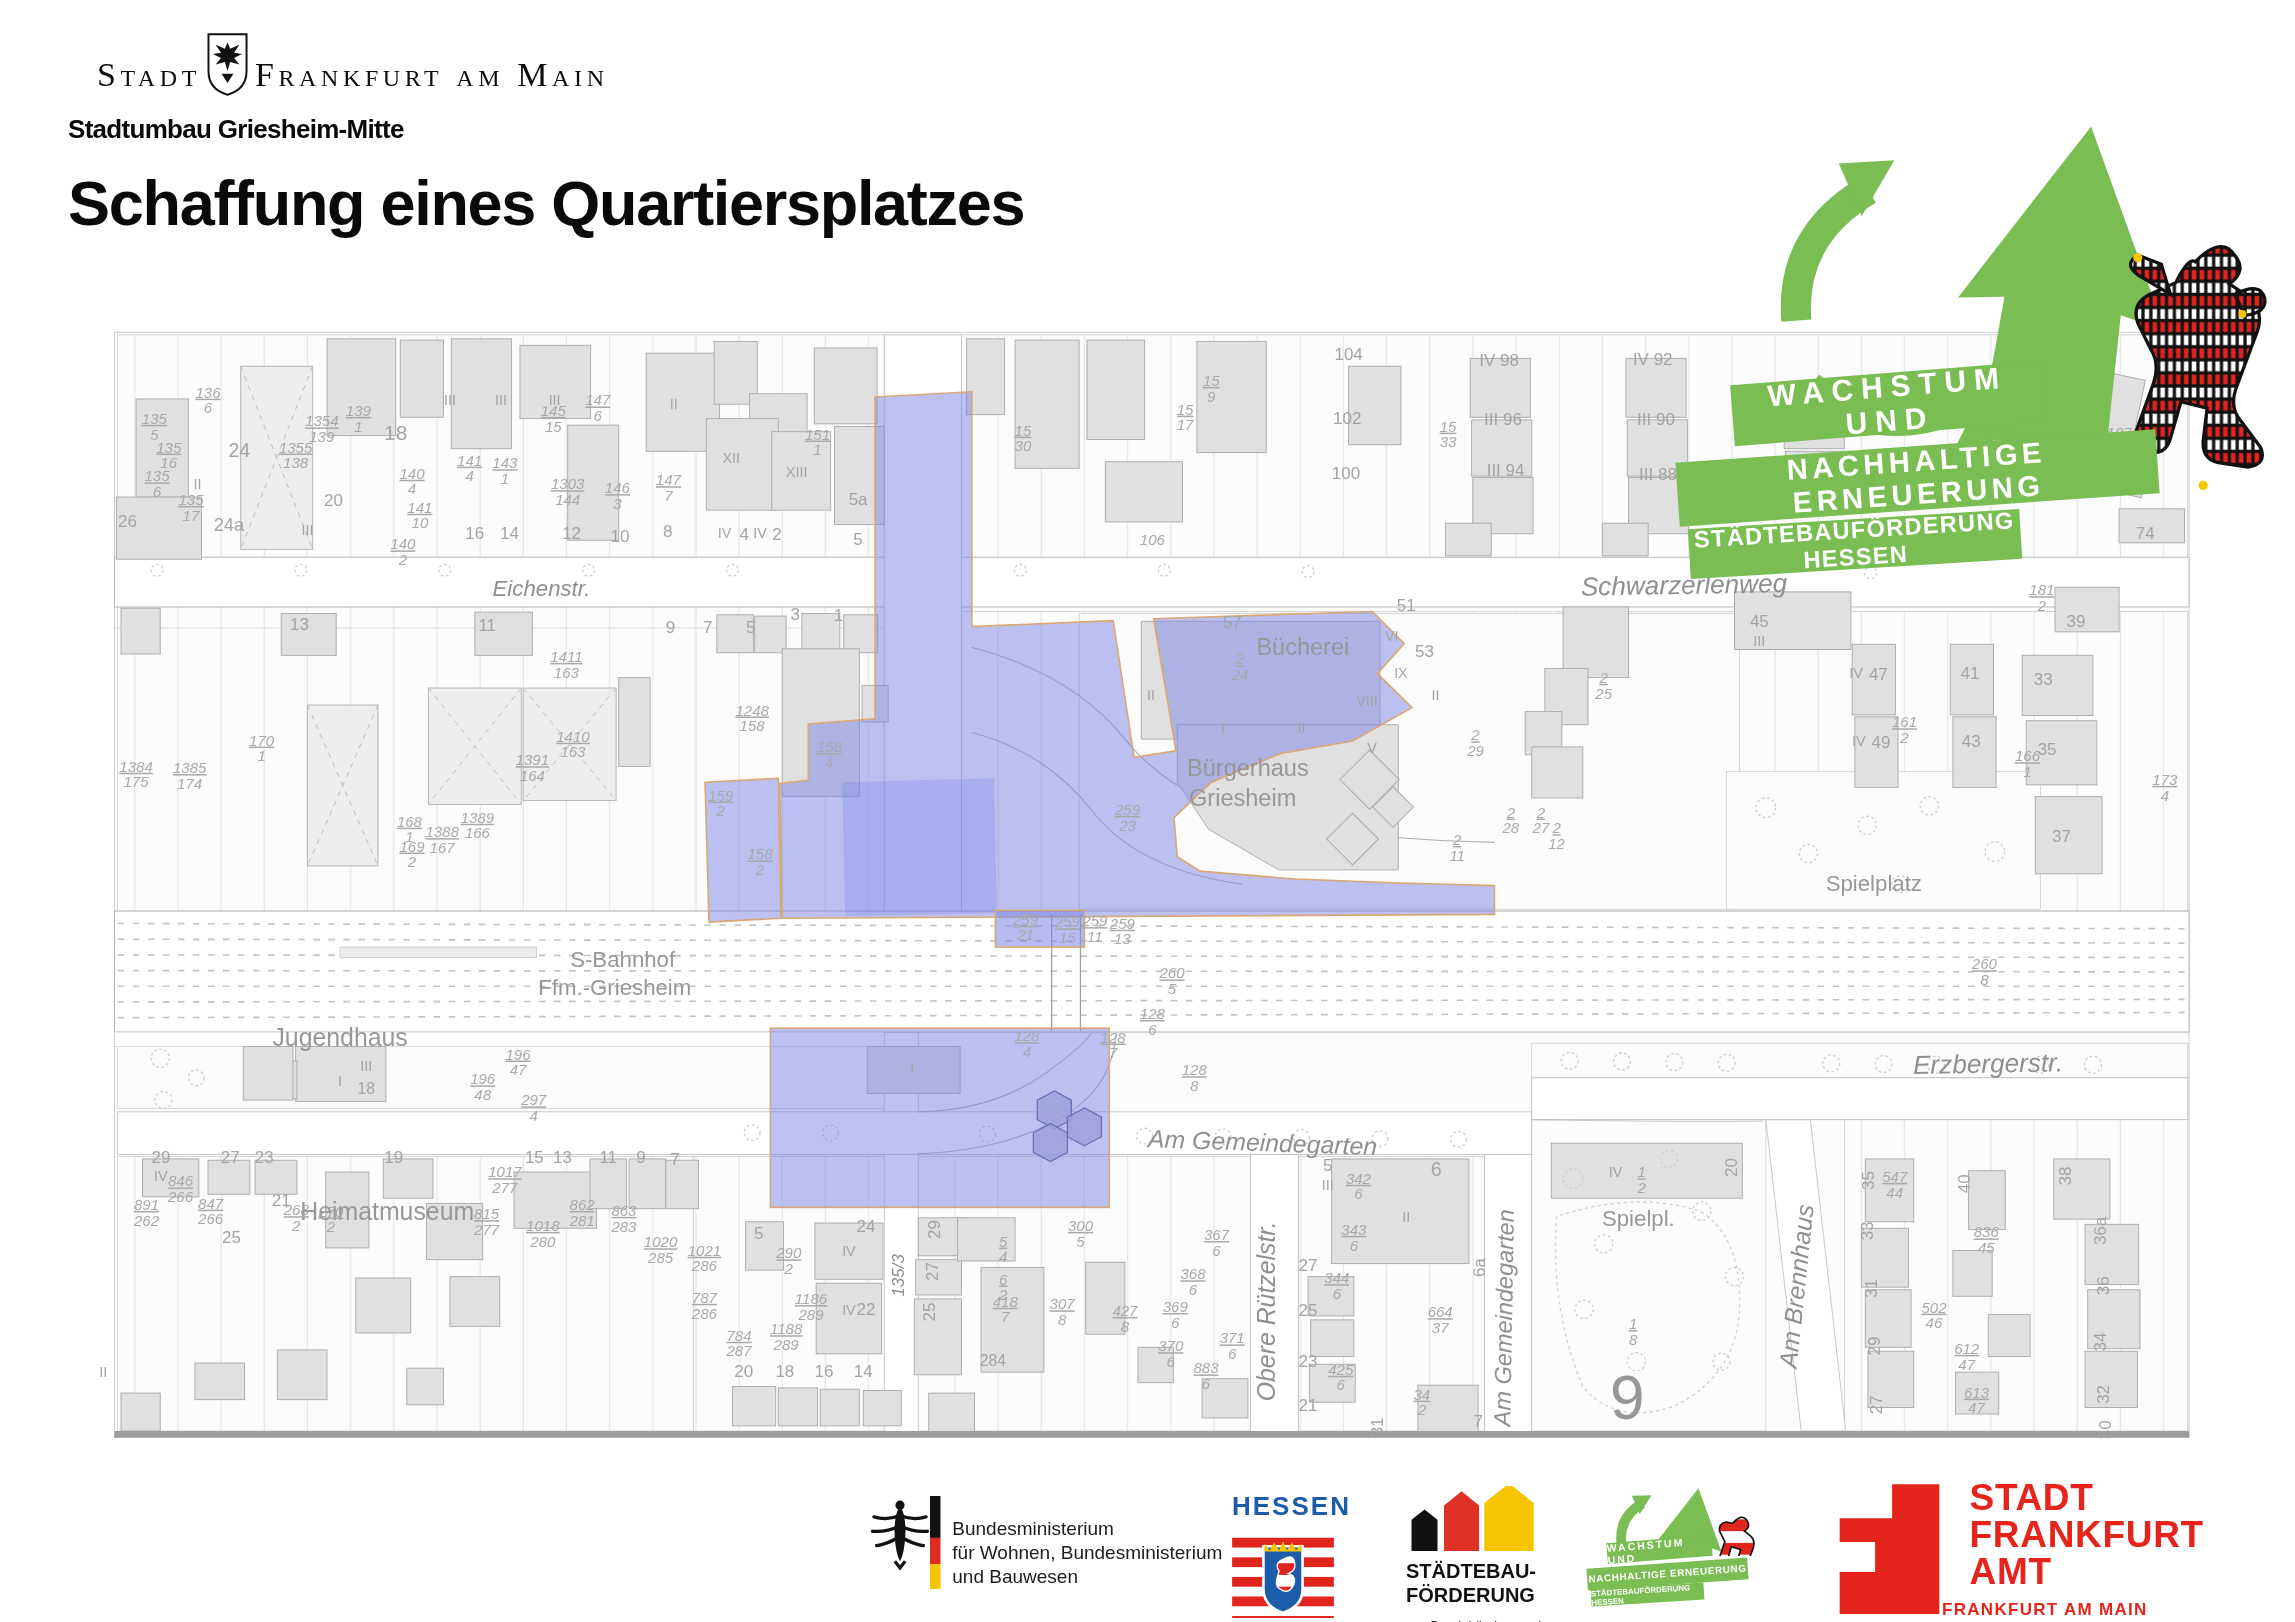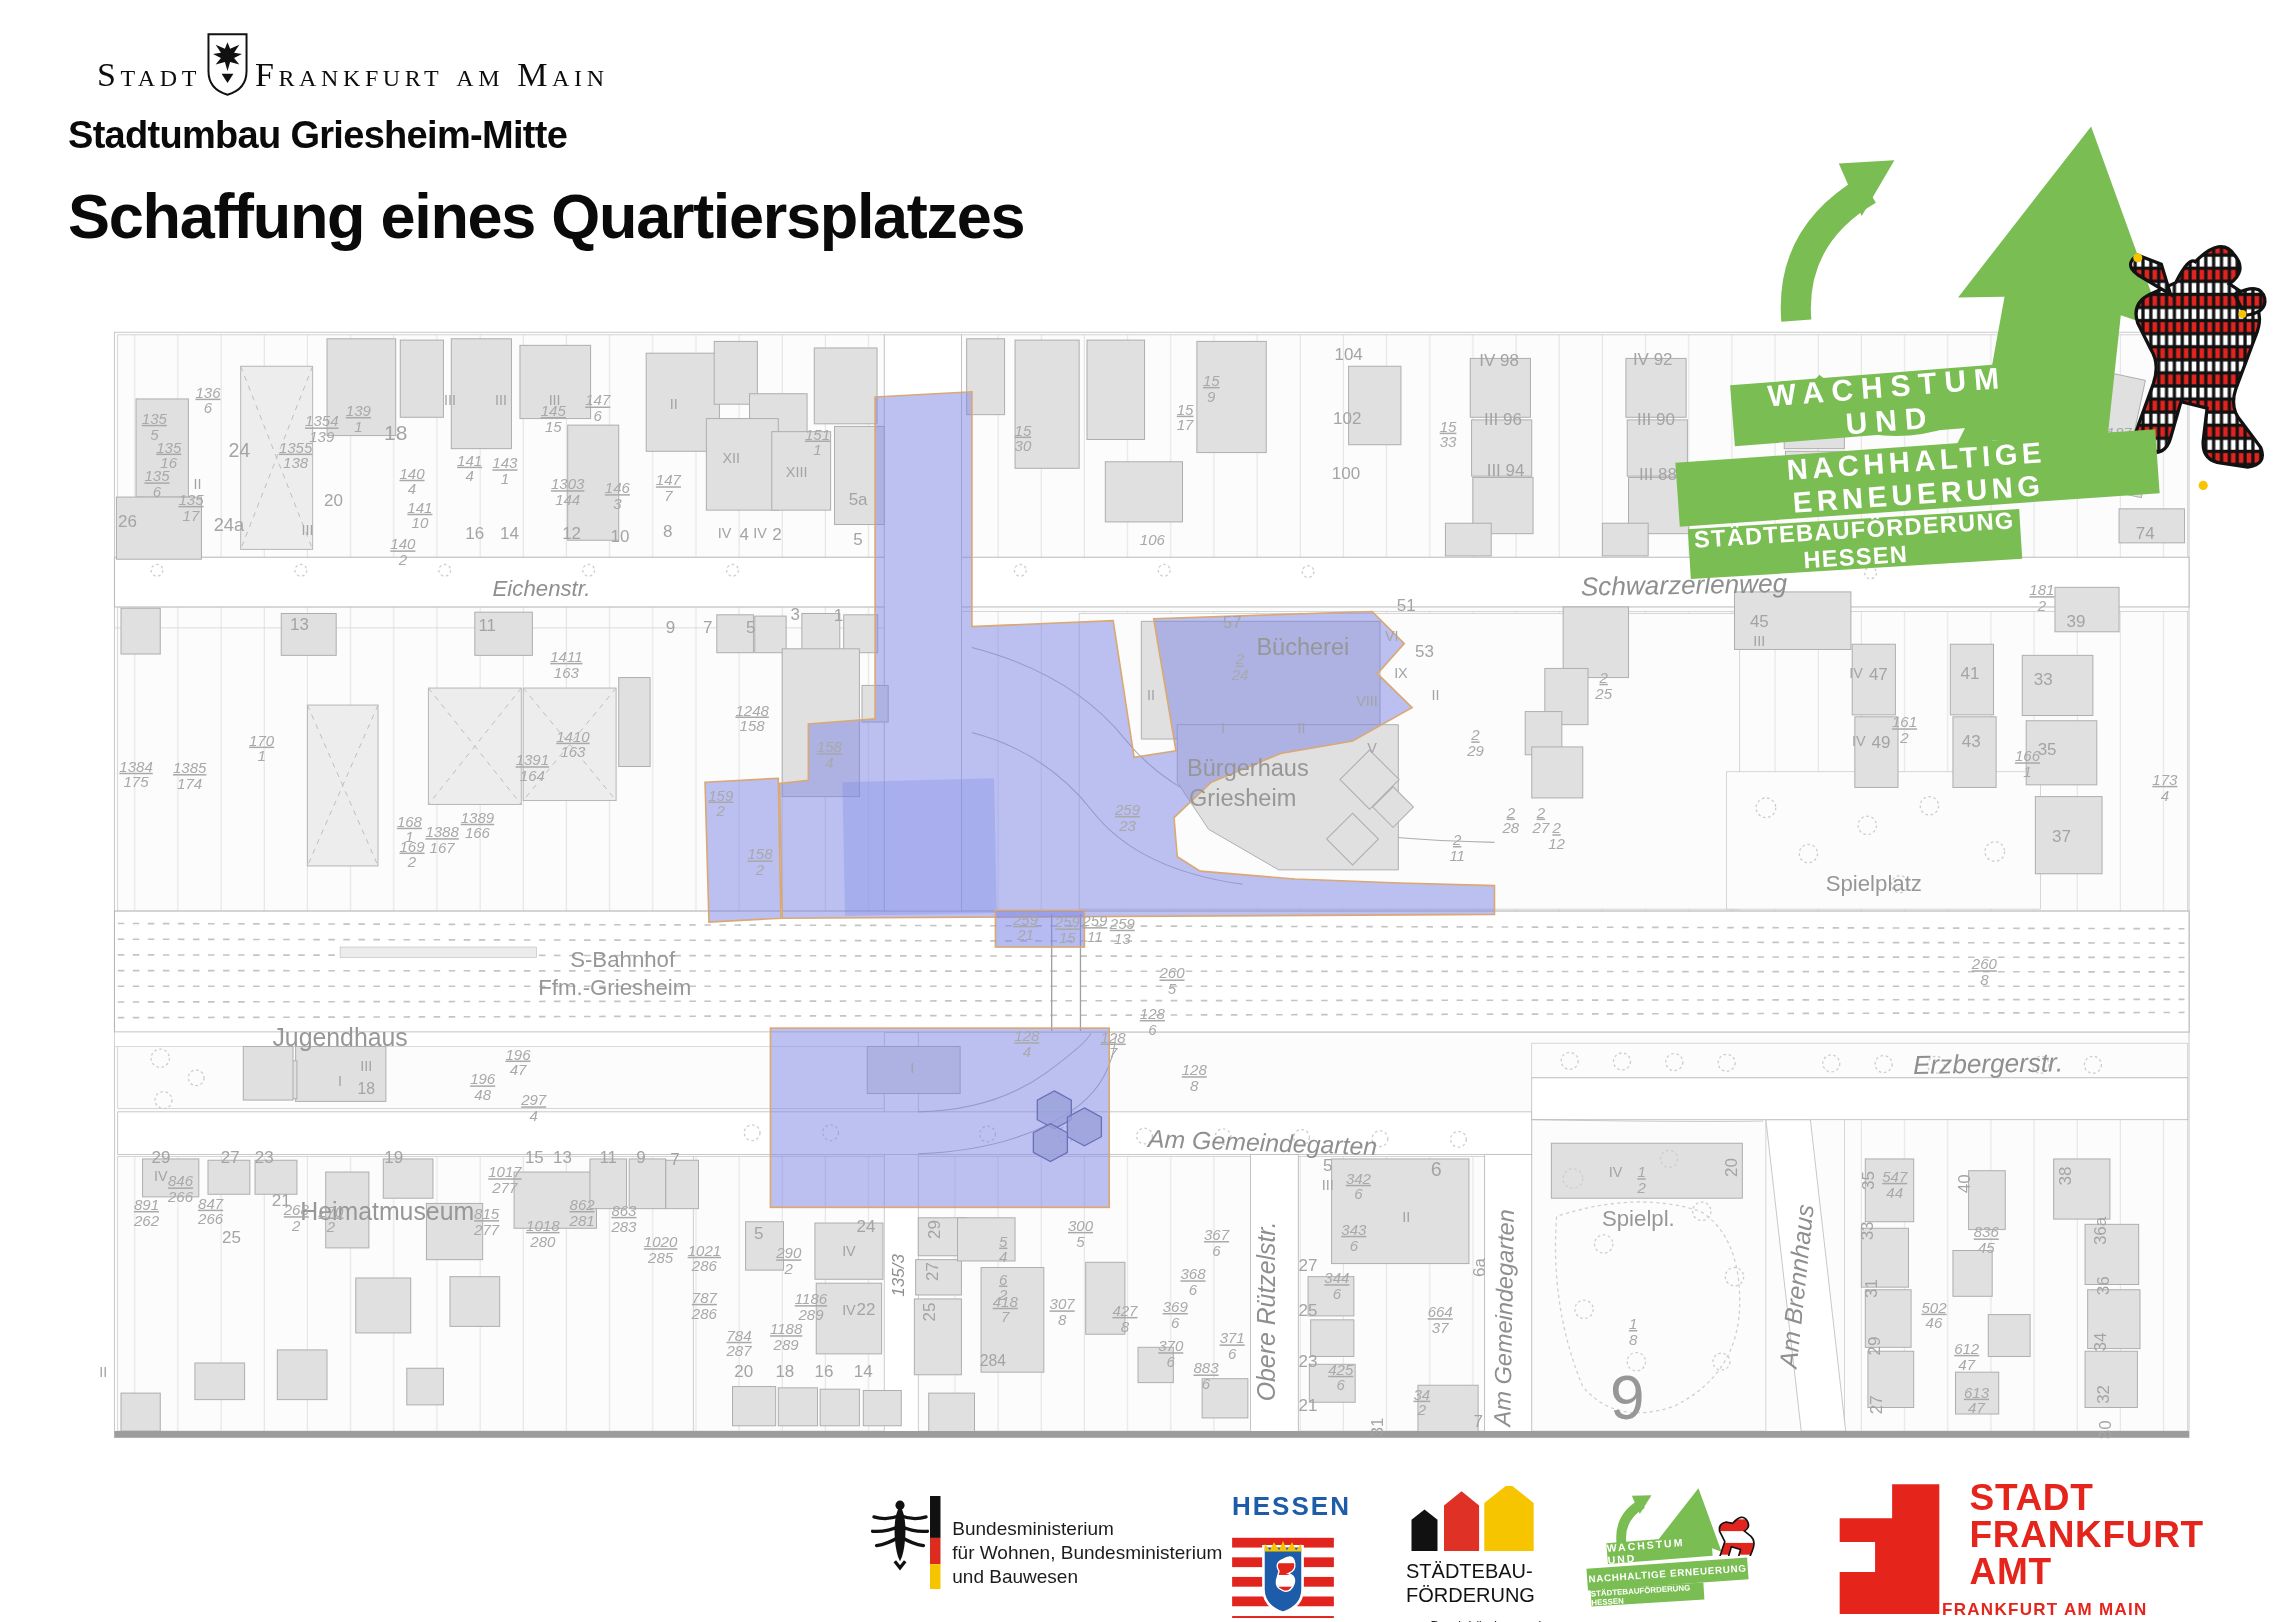--- a/index.html
+++ b/index.html
@@ -5,37 +5,37 @@
   html,body{margin:0;padding:0;}
   body{width:2295px;height:1622px;position:relative;background:#ffffff;
        font-family:"Liberation Sans",sans-serif;overflow:hidden;}
   
   .city-logo{position:absolute;left:97px;top:33px;display:flex;align-items:flex-end;
              font-family:"Liberation Serif",serif;font-variant:small-caps;
              font-size:34px;letter-spacing:4.6px;color:#0d0d0d;}
   .city-logo .word{line-height:1;padding-bottom:2.6px;}
   .city-logo svg{margin:0 6.5px -1.3px 6.5px;}
   .title-block{position:absolute;left:68px;top:116px;color:#0a0a0a;}
-  .subtitle{font-size:38px;font-weight:700;letter-spacing:-0.7px;line-height:1.05;}
+  .subtitle{font-size:26px;font-weight:700;letter-spacing:-0.7px;line-height:1.05;}
   .maintitle{font-size:63px;font-weight:700;letter-spacing:-1.3px;line-height:1.08;margin-top:26px;}
   
   .prog{position:absolute;left:1672px;top:98px;width:628px;height:504px;}
   .prog .banner{position:absolute;color:#ffffff;font-weight:700;text-align:center;
                 display:flex;align-items:center;justify-content:center;}
   .b1{left:60px;top:275px;width:313px;height:61px;font-size:30px;letter-spacing:7.9px;transform:rotate(-4.5deg);}
   .b2{left:5.2px;top:348px;width:481px;height:64px;font-size:29px;letter-spacing:4.6px;transform:rotate(-4deg);}
   .b3{left:17px;top:421px;width:332px;height:50px;font-size:23.6px;letter-spacing:1.3px;transform:rotate(-3.5deg);}
   
   .foot{position:absolute;top:1475px;left:0;width:2295px;height:147px;}
   .ministry{position:absolute;left:870px;top:21px;display:flex;align-items:flex-end;}
   .ministry .txt{margin-left:11.8px;font-size:19px;line-height:24px;color:#1c1c1c;padding-top:5.2px;}
   .hessen{position:absolute;left:1232px;top:15.7px;width:102px;}
   .hessen .word{font-size:26px;font-weight:700;letter-spacing:2px;text-align:left;margin-bottom:6.5px;}
   .stb{position:absolute;left:1406px;top:10.5px;width:157px;}
-  .stb .big{font-size:20px;font-weight:400;color:#121212;line-height:23.6px;margin-top:7.9px;}
+  .stb .big{font-size:20px;font-weight:700;color:#121212;line-height:23.6px;margin-top:7.9px;}
   .stb .small{font-size:13px;color:#2a2a2a;line-height:17px;margin-top:9.2px;}
   .wx{position:absolute;left:1569px;top:9.2px;width:203px;height:131px;}
   .wx .banner{position:absolute;color:#fff;font-weight:700;display:flex;align-items:center;justify-content:center;}
   .wb1{left:38px;top:55px;width:105px;height:21px;font-size:10.5px;letter-spacing:2px;transform:rotate(-4.5deg);}
   .wb2{left:18.3px;top:79px;width:161px;height:21.6px;font-size:9.8px;letter-spacing:0.7px;transform:rotate(-4deg);}
   .wb3{left:22px;top:102px;width:113px;height:17px;font-size:7.9px;letter-spacing:0px;transform:rotate(-3.5deg);}
   .spa{position:absolute;left:1837px;top:3.9px;display:flex;}
   .spa .txt{margin-left:27.5px;font-weight:700;line-height:37px;font-size:37px;letter-spacing:0.7px;}
   .spa .sub{font-size:17px;letter-spacing:1.3px;margin-top:10.5px;font-weight:700;}
   

